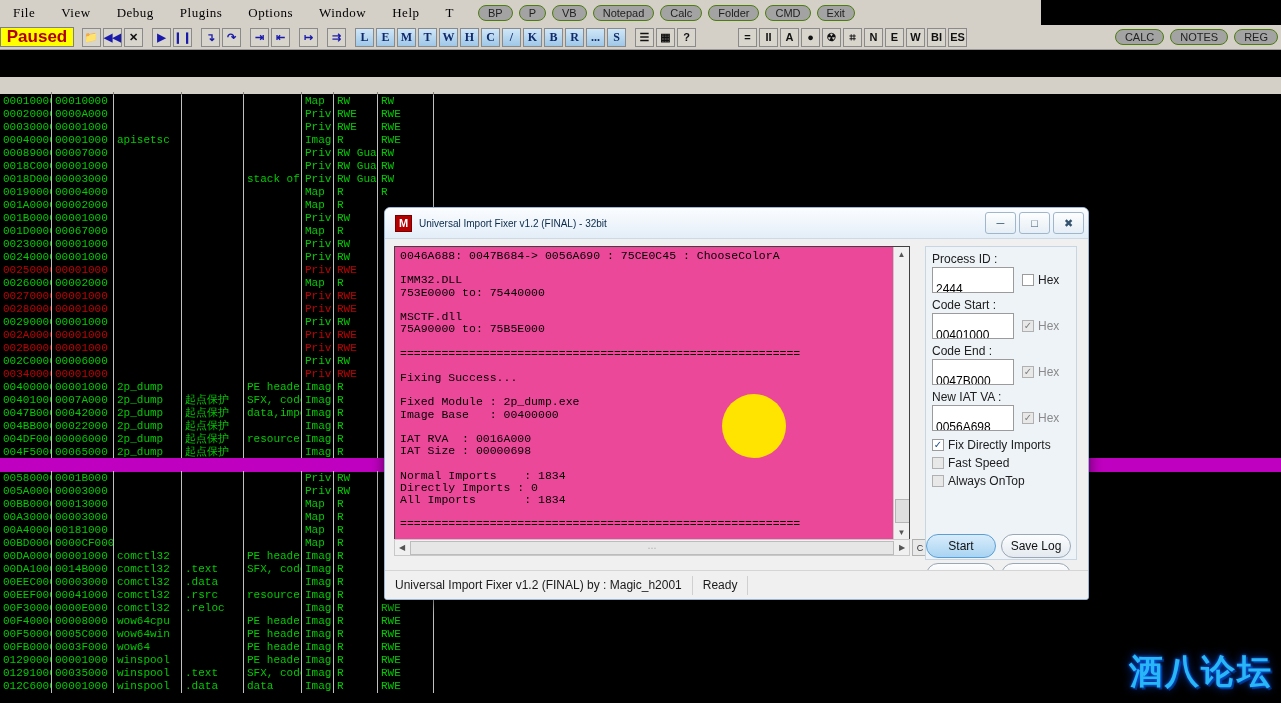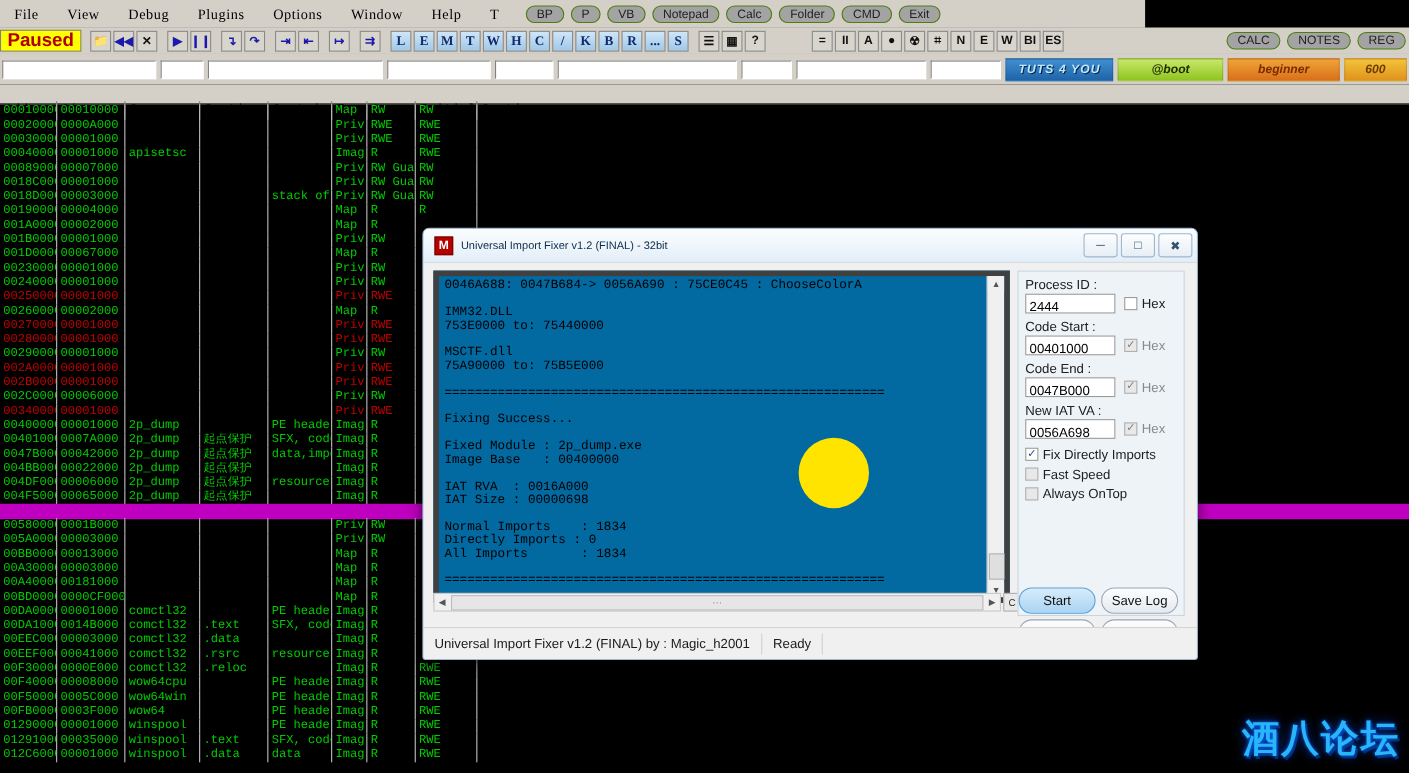--- a/index.html
+++ b/index.html
@@ -94,21 +94,21 @@
     font-weight:bold;display:flex;align-items:center;justify-content:center;
     margin:0 7px 0 6px;border:1px solid #7a0000;}
   .dlg-title-text{font-size:10px;color:#0a2a4a;flex:1;white-space:nowrap;}
   .wbtn{width:29px;height:20px;margin-left:3px;border:1px solid #9fb6cc;
     background:linear-gradient(#fdfefe,#e6eef5);border-radius:3px;
     display:flex;align-items:center;justify-content:center;font-size:11px;color:#33536e;}
 
   .dlg-body{position:relative;height:330px;background:#f0f0f0;}
 
   .logbox{position:absolute;left:9px;top:7px;width:514px;height:292px;
-    background:#0369a1;border:5px solid #404040;overflow:hidden;}
+    background:#ec4899;border:1px solid #404040;overflow:hidden;}
   .logtext{position:absolute;left:5px;top:3px;right:2px;
     font-family:"Liberation Mono",monospace;font-size:11.5px;line-height:12.2px;
     color:#000;white-space:pre;}
   .vscroll{position:absolute;right:0;top:0;width:15px;height:292px;
     background:#f0f0f0;border-left:1px solid #c8c8c8;}
   .vs-up,.vs-dn{width:15px;height:14px;background:#f0f0f0;display:flex;
     align-items:center;justify-content:center;font-size:8px;color:#555;}
   .vs-thumb{position:absolute;left:1px;bottom:16px;width:13px;height:22px;
     background:#dfdfdf;border:1px solid #b5b5b5;}
   .hscroll{position:absolute;left:9px;top:300px;width:514px;height:15px;
@@ -123,21 +123,21 @@
 
   .yellow-dot{position:absolute;left:327px;top:147px;width:64px;height:64px;
     border-radius:50%;background:#ffe400;}
 
   .panel{position:absolute;left:540px;top:7px;width:150px;height:312px;
     background:#eef3f8;border:1px solid #c9d6e2;}
   .fld-label{margin:5px 0 1px 6px;font-size:12px;color:#202020;}
   .fld-row{display:flex;align-items:center;margin-left:6px;}
   .fld-input{width:82px;height:18px;background:#fff;border:1px solid #9b9b9b;
     font-family:"Liberation Sans",sans-serif;font-size:12px;color:#000;
-    padding:2px 3px;line-height:18px;box-sizing:border-box;overflow:hidden;white-space:nowrap;}
+    padding:12px 3px;line-height:18px;box-sizing:border-box;overflow:hidden;white-space:nowrap;}
   .chk{width:12px;height:12px;border:1px solid #9b9b9b;background:#fff;
     margin-left:8px;margin-right:4px;display:flex;align-items:center;
     justify-content:center;font-size:10px;color:#1b4b86;line-height:1;box-sizing:border-box;}
   .chk.dim{background:#e8e8e8;border-color:#b0b0b0;color:#7d7d7d;}
   .chk-lbl{font-size:12px;color:#202020;}
   .chk-lbl.dim{color:#8a8a8a;}
   .opt-row{display:flex;align-items:center;margin:4px 0 0 6px;}
 
   .btn{height:22px;border:1px solid #9aa7b4;border-radius:12px;
     background:linear-gradient(#fcfdfe,#e4eaf0);font-size:12px;color:#111;
@@ -227,35 +227,20 @@
       <div class="tbtn dark">E</div>
       <div class="tbtn dark">W</div>
       <div class="tbtn dark">BI</div>
       <div class="tbtn dark">ES</div>
       <div style="flex:1"></div>
       <div class="pillbtn">CALC</div>
       <div class="pillbtn">NOTES</div>
       <div class="pillbtn">REG</div>
     </div>
 
-    <div class="toolbar3">
-      <div class="tfield" style="width:150px"></div>
-      <div class="tfield" style="width:40px"></div>
-      <div class="tfield" style="width:170px"></div>
-      <div class="tfield" style="width:100px"></div>
-      <div class="tfield" style="width:55px"></div>
-      <div class="tfield" style="width:175px"></div>
-      <div class="tfield" style="width:48px"></div>
-      <div class="tfield" style="width:125px"></div>
-      <div class="tfield" style="width:68px"></div>
-      <div class="ban ban-tut">TUTS 4 YOU</div>
-      <div class="ban ban-boot">@boot</div>
-      <div class="ban ban-beg">beginner</div>
-      <div class="ban ban-600">600</div>
-    </div>
 
     <div class="mm">
       <div class="mm-head">
         <div class="c-addr">Address</div>
         <div class="c-size">Size</div>
         <div class="c-owner">Owner</div>
         <div class="c-sect">Section</div>
         <div class="c-cont">Contains</div>
         <div class="c-type">Type</div>
         <div class="c-acc">Access</div>

